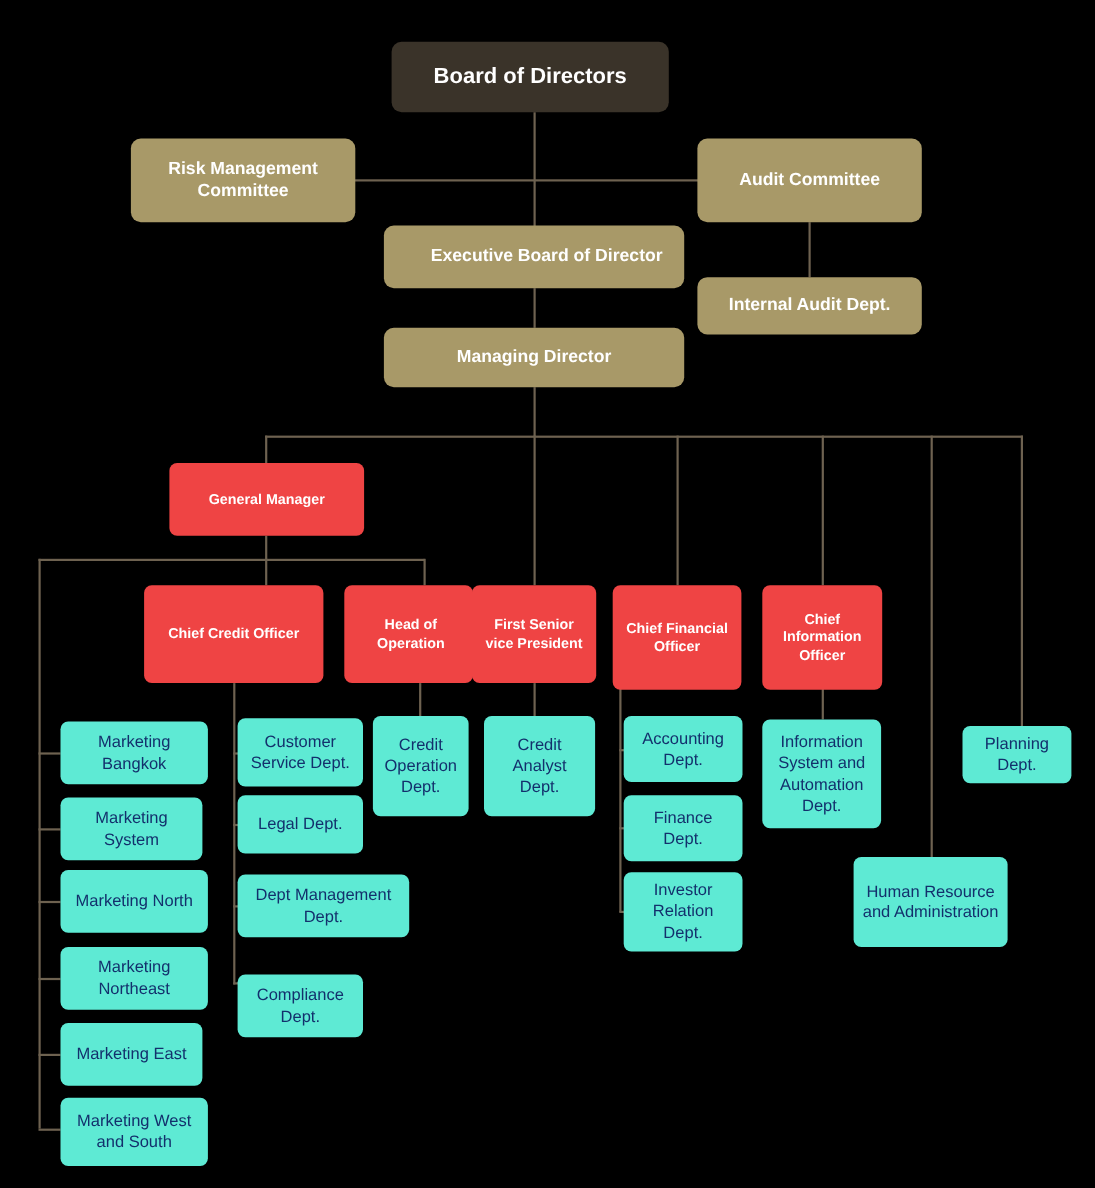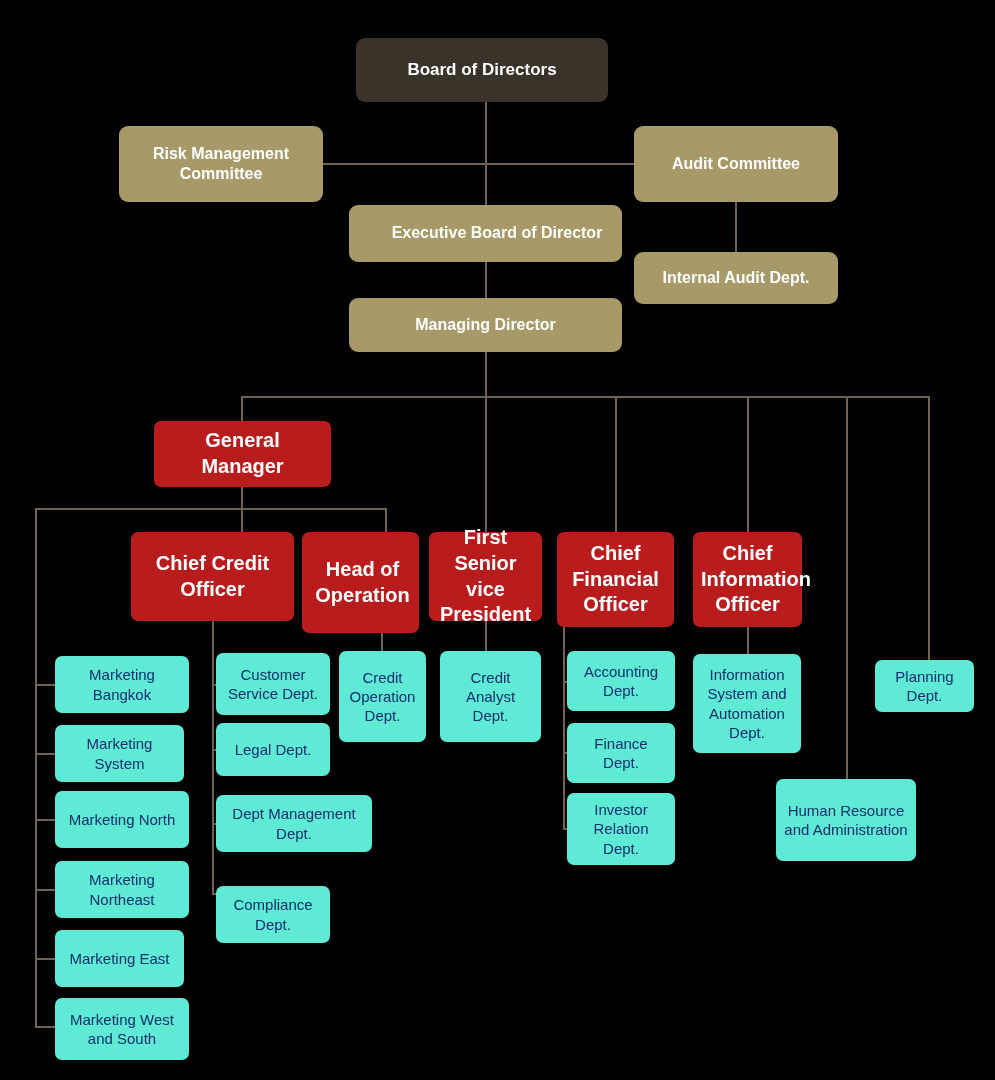--- a/index.html
+++ b/index.html
@@ -32,35 +32,35 @@
     line-height:1.28;
     padding:4px 8px;
     z-index:5;
   }
   .node span{display:block;width:100%;}
 
   .t-board{
     background:#3a3329;
     color:#ffffff;
     font-weight:bold;
-    font-size:17px;
+    font-size:20px;
     border-radius:9px;
   }
   .t-gold{
     background:#a89968;
     color:#ffffff;
     font-weight:bold;
     font-size:16px;
     border-radius:9px;
   }
   .t-navy{
-    background:#b91c1c;
+    background:#ef4444;
     color:#ffffff;
     font-weight:bold;
-    font-size:20px;
+    font-size:13px;
     border-radius:7px;
   }
   .t-light{
     background:#5eead4;
     color:#13306c;
     font-weight:normal;
     font-size:15px;
     border-radius:7px;
   }
 </style>
@@ -143,21 +143,21 @@
   </div>
 
   <div class="node t-navy" style="left:154px;top:421px;width:177px;height:66px;">
     <span>General Manager</span>
   </div>
 
   <div class="node t-navy" style="left:131px;top:532px;width:163px;height:89px;">
     <span>Chief Credit Officer</span>
   </div>
 
-  <div class="node t-navy" style="left:302px;top:532px;width:117px;height:101px;padding-left:12px;">
+  <div class="node t-navy" style="left:313px;top:532px;width:117px;height:89px;padding-left:12px;">
     <span>Head of Operation</span>
   </div>
 
   <div class="node t-navy" style="left:429px;top:532px;width:113px;height:89px;">
     <span>First Senior vice President</span>
   </div>
 
   <div class="node t-navy" style="left:557px;top:532px;width:117px;height:95px;">
     <span>Chief Financial Officer</span>
   </div>

